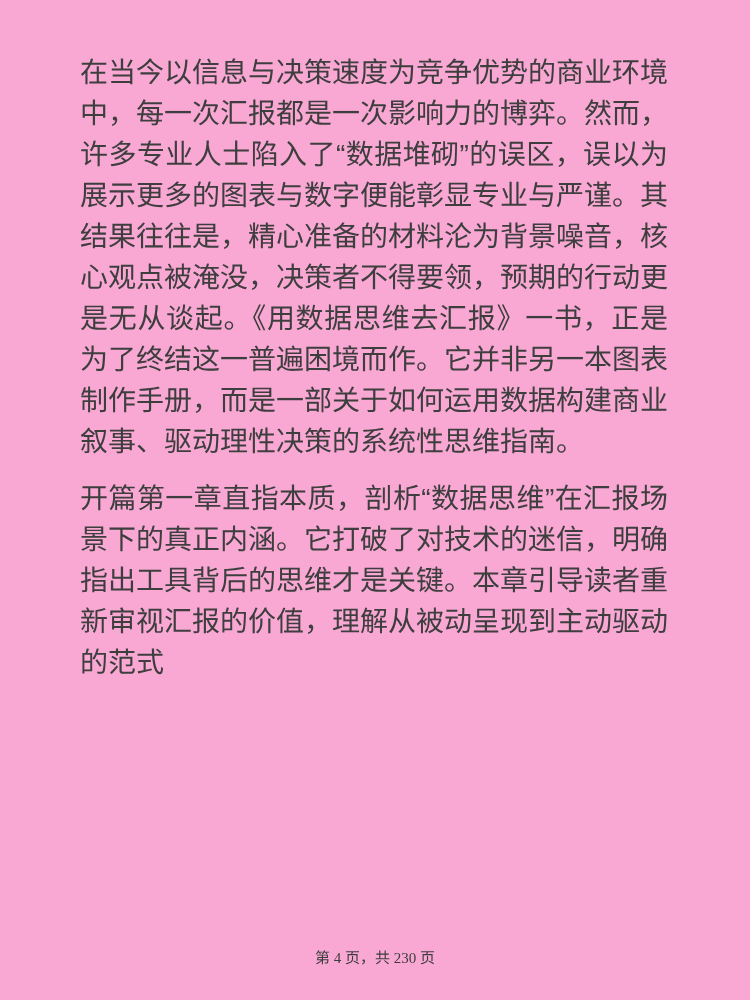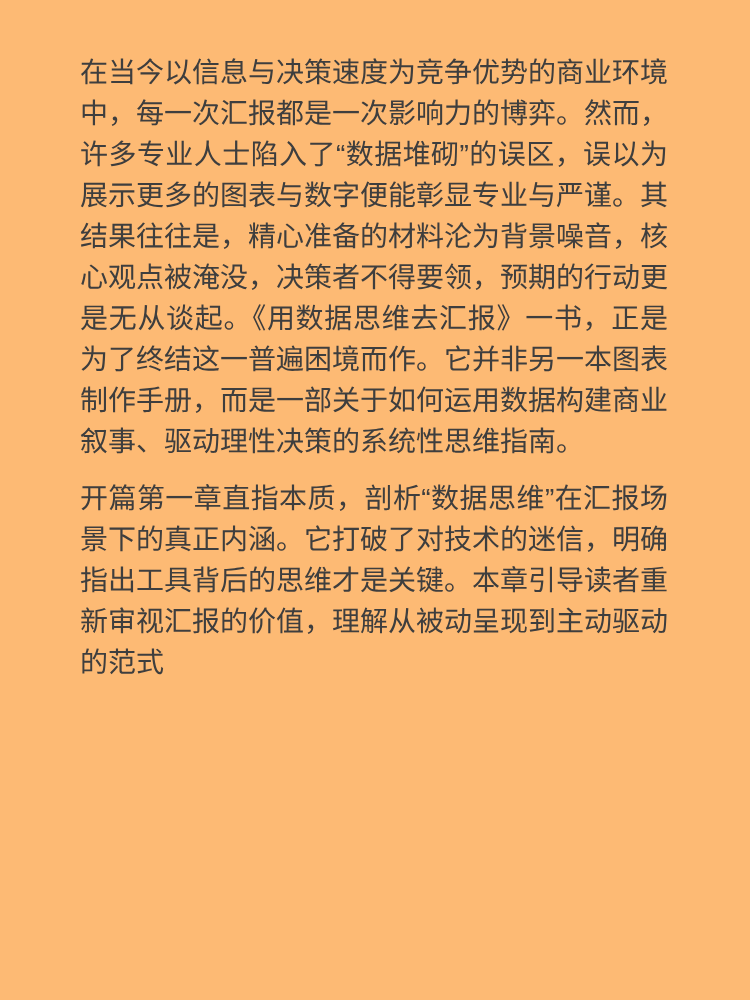--- a/index.html
+++ b/index.html
@@ -4,21 +4,21 @@
 <style>
   html, body {
     margin: 0;
     padding: 0;
     background: #ffffff;
   }
   .page {
     position: relative;
     width: 750px;
     height: 1000px;
-    background: #fdba74;
+    background: #f9a8d4;
     overflow: hidden;
     font-family: "Liberation Sans", sans-serif;
   }
   .content {
     position: absolute;
     top: 0;
     left: 0;
     box-sizing: border-box;
     width: 750px;
     padding: 52px 82px 0 80px;
@@ -47,14 +47,17 @@
 </head>
 <body>
 
 <div class="page">
 
   <div class="content">
     <p>在当今以信息与决策速度为竞争优势的商业环境中，每一次汇报都是一次影响力的博弈。然而，许多专业人士陷入了“数据堆砌”的误区，误以为展示更多的图表与数字便能彰显专业与严谨。其结果往往是，精心准备的材料沦为背景噪音，核心观点被淹没，决策者不得要领，预期的行动更是无从谈起。《用数据思维去汇报》一书，正是为了终结这一普遍困境而作。它并非另一本图表制作手册，而是一部关于如何运用数据构建商业叙事、驱动理性决策的系统性思维指南。</p>
     <p>开篇第一章直指本质，剖析“数据思维”在汇报场景下的真正内涵。它打破了对技术的迷信，明确指出工具背后的思维才是关键。本章引导读者重新审视汇报的价值，理解从被动呈现到主动驱动的范式</p>
   </div>
 
+  <div class="footer">
+    <span>第 4 页，共 230 页</span>
+  </div>
 
 </div>
 
 </body></html>

